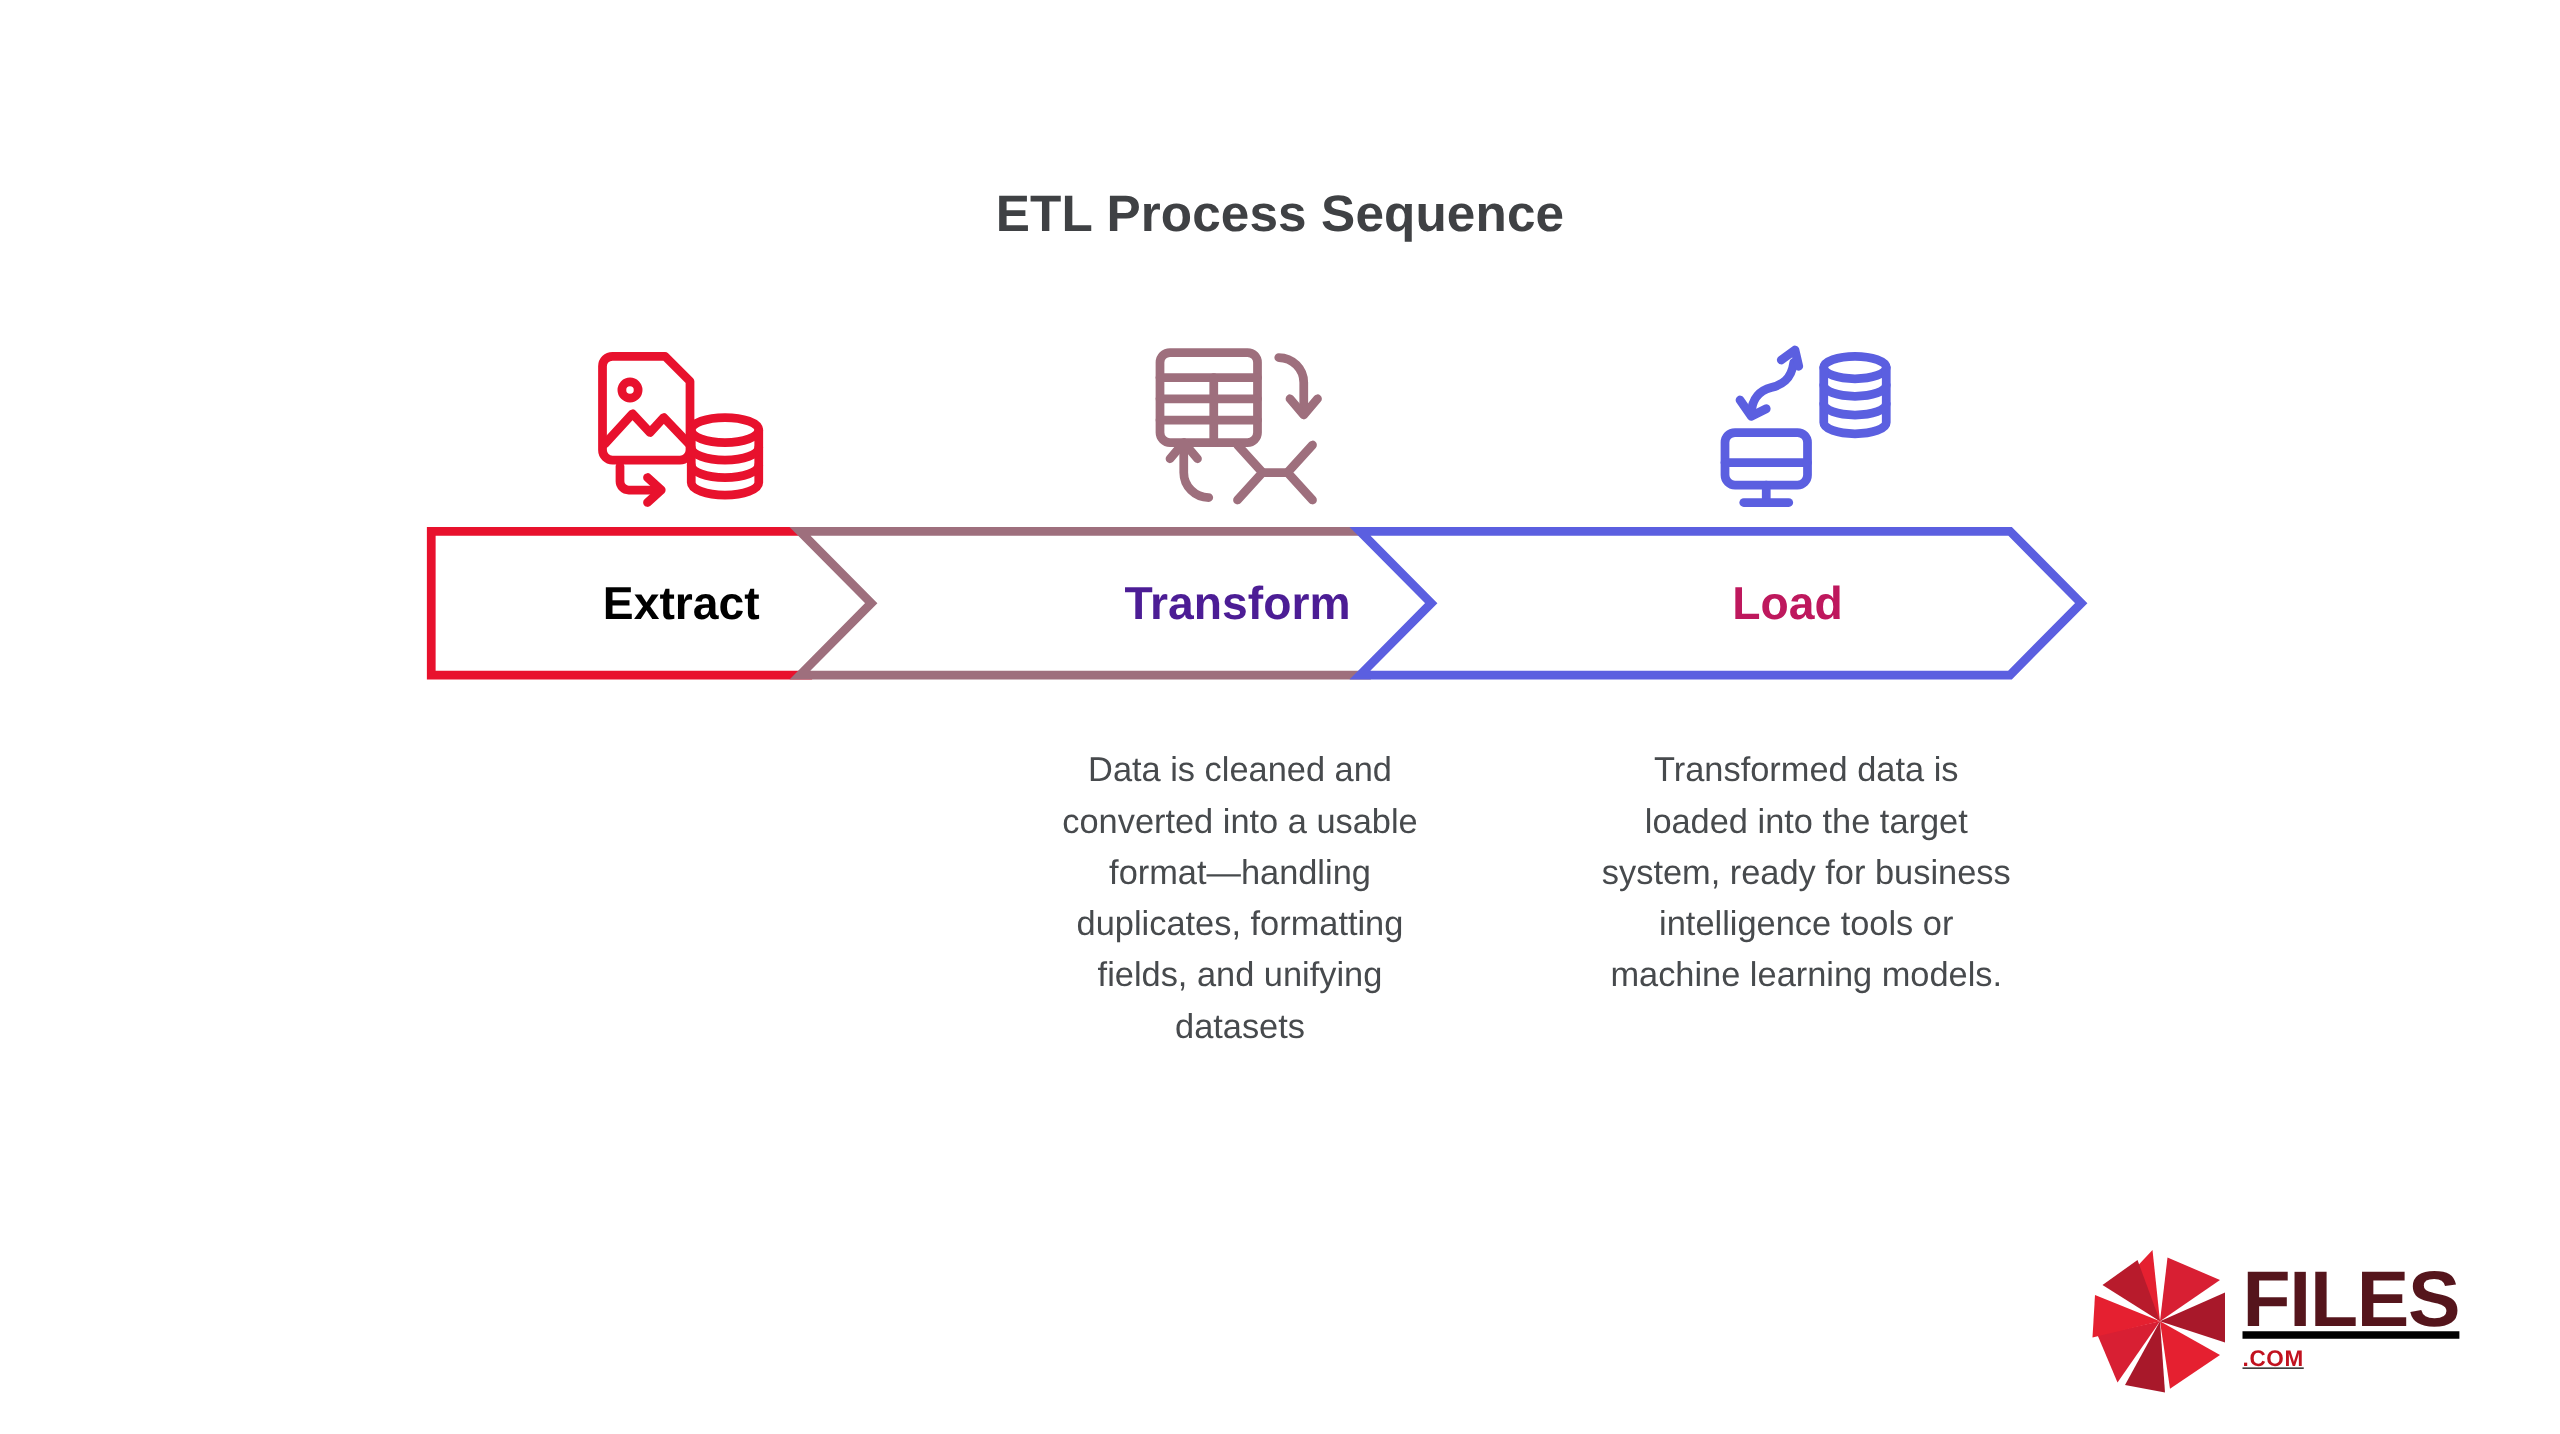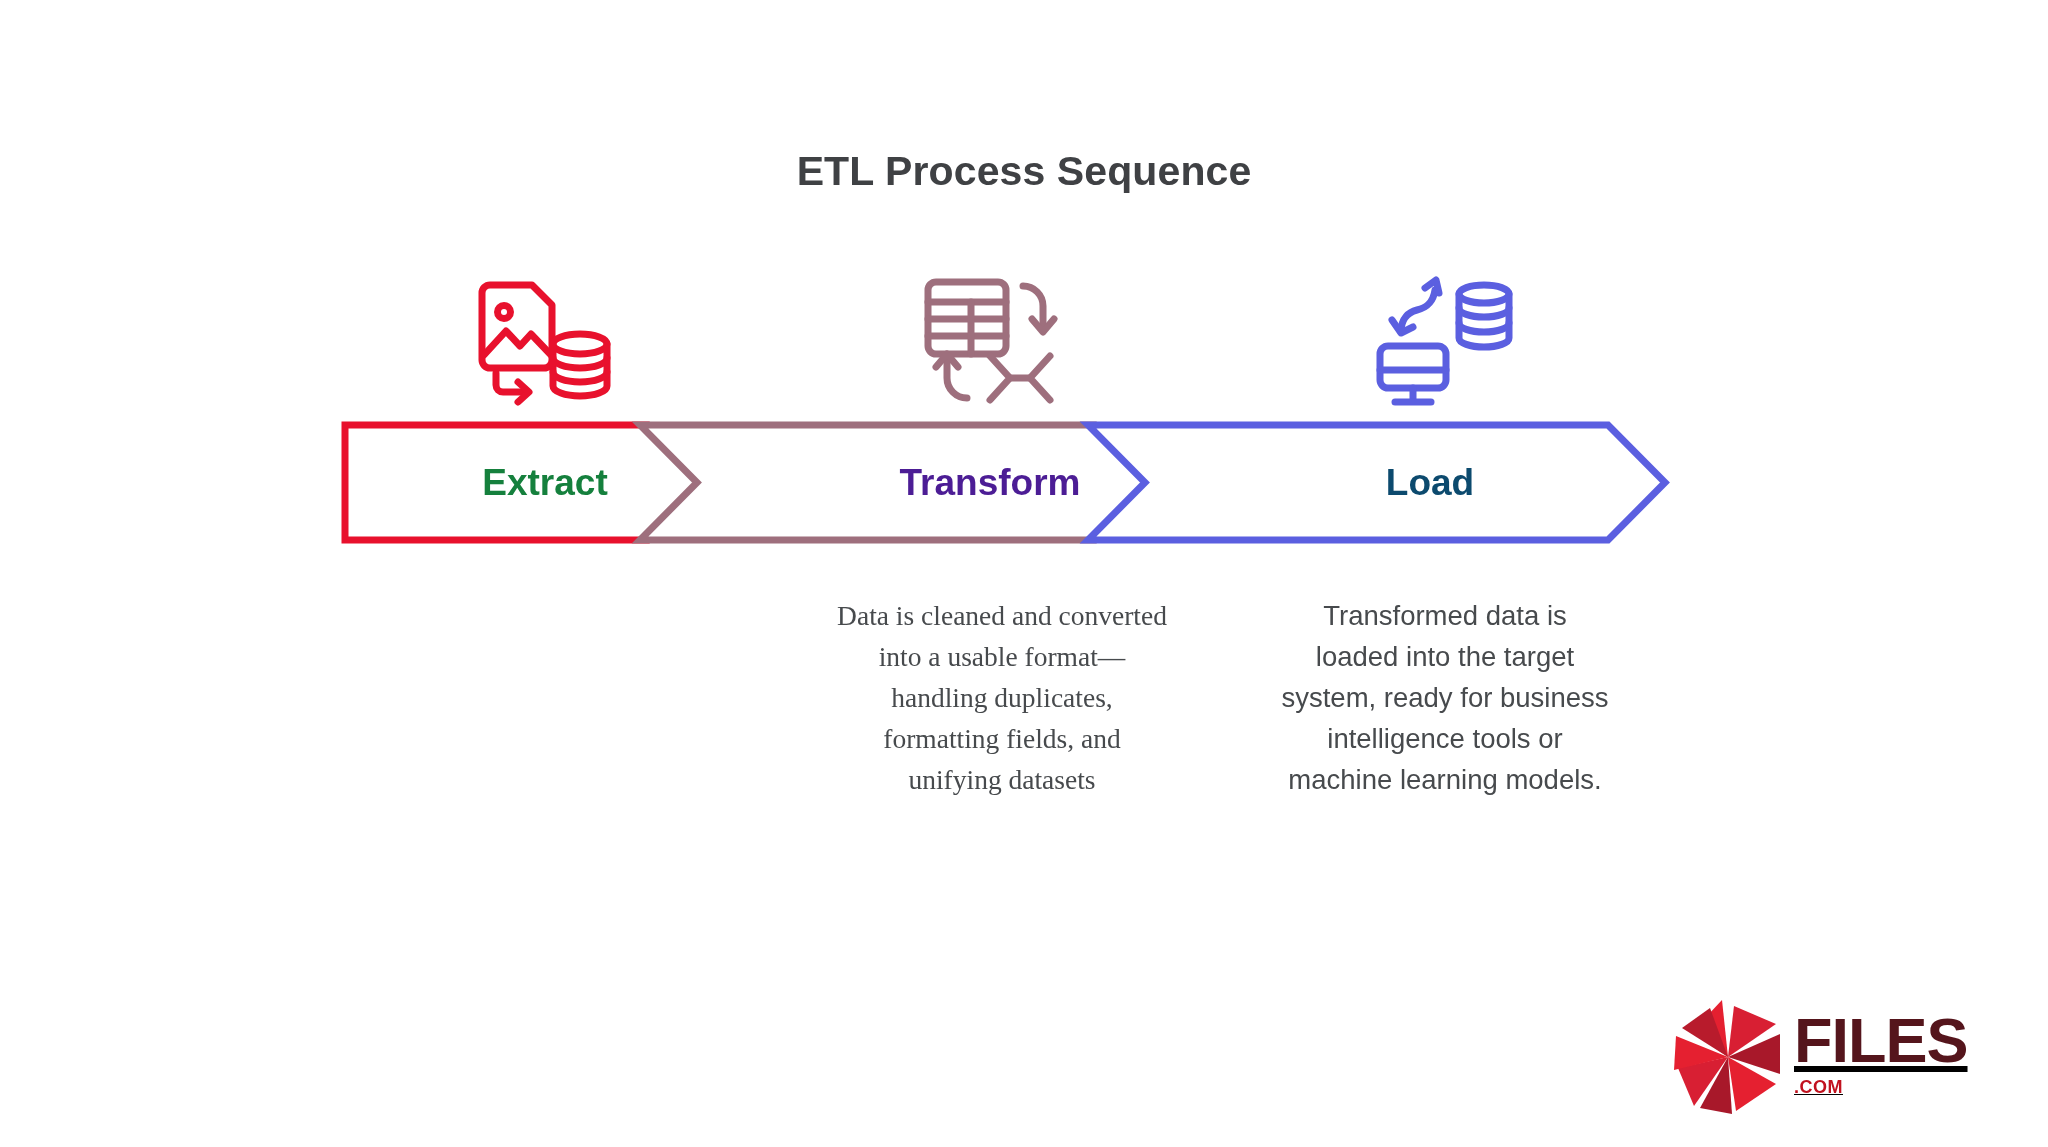--- a/index.html
+++ b/index.html
@@ -85,21 +85,21 @@
   .desc {
     position:absolute;
     top:0;
     width:330px;
     text-align:center;
     font-size:27.5px;
     line-height:41px;
     color:#474a4d;
   }
   #desc-extract   { left:22px; }
-  #desc-transform { left:497px;font-family:Liberation Serif, serif; }
+  #desc-transform { left:487px; }
   #desc-load      { left:940px; }
 
   
   #logo {
     position:absolute;
     left:1672px;
     top:998px;
     width:350px;
     height:128px;
   }
@@ -218,23 +218,23 @@
   <div id="chevrons">
     <svg class="chev-svg" width="1340" height="125" viewBox="0 0 1340 125">
 
       <path d="M5 5 H308 L365 62.5 L308 120 H5 Z" fill="#ffffff" stroke="#E8112D" stroke-width="7" stroke-linejoin="miter"></path>
 
       <path d="M300 5 H755 L812 62.5 L755 120 H300 L357 62.5 Z" fill="#ffffff" stroke="#9E6F7D" stroke-width="7" stroke-linejoin="miter"></path>
 
       <path d="M748 5 H1268 L1325 62.5 L1268 120 H748 L805 62.5 Z" fill="#ffffff" stroke="#5B5FE0" stroke-width="7" stroke-linejoin="miter"></path>
     </svg>
 
-    <div class="chev-label" id="label-extract" style="color:#15803d">Extract</div>
+    <div class="chev-label" id="label-extract" style="color:#000000">Extract</div>
     <div class="chev-label" id="label-transform" style="color:#4c1d95">Transform</div>
-    <div class="chev-label" id="label-load" style="color:#0c4a6e">Load</div>
+    <div class="chev-label" id="label-load" style="color:#be185d">Load</div>
   </div>
 
   <div id="descs">
     <div class="desc" id="desc-transform">Data is cleaned and converted into a usable format—handling duplicates, formatting fields, and unifying datasets</div>
     <div class="desc" id="desc-load">Transformed data is loaded into the target system, ready for business intelligence tools or machine learning models.</div>
   </div>
 
   <div id="logo">
     <svg id="logo-mark" width="112" height="118" viewBox="0 0 112 118">
 

